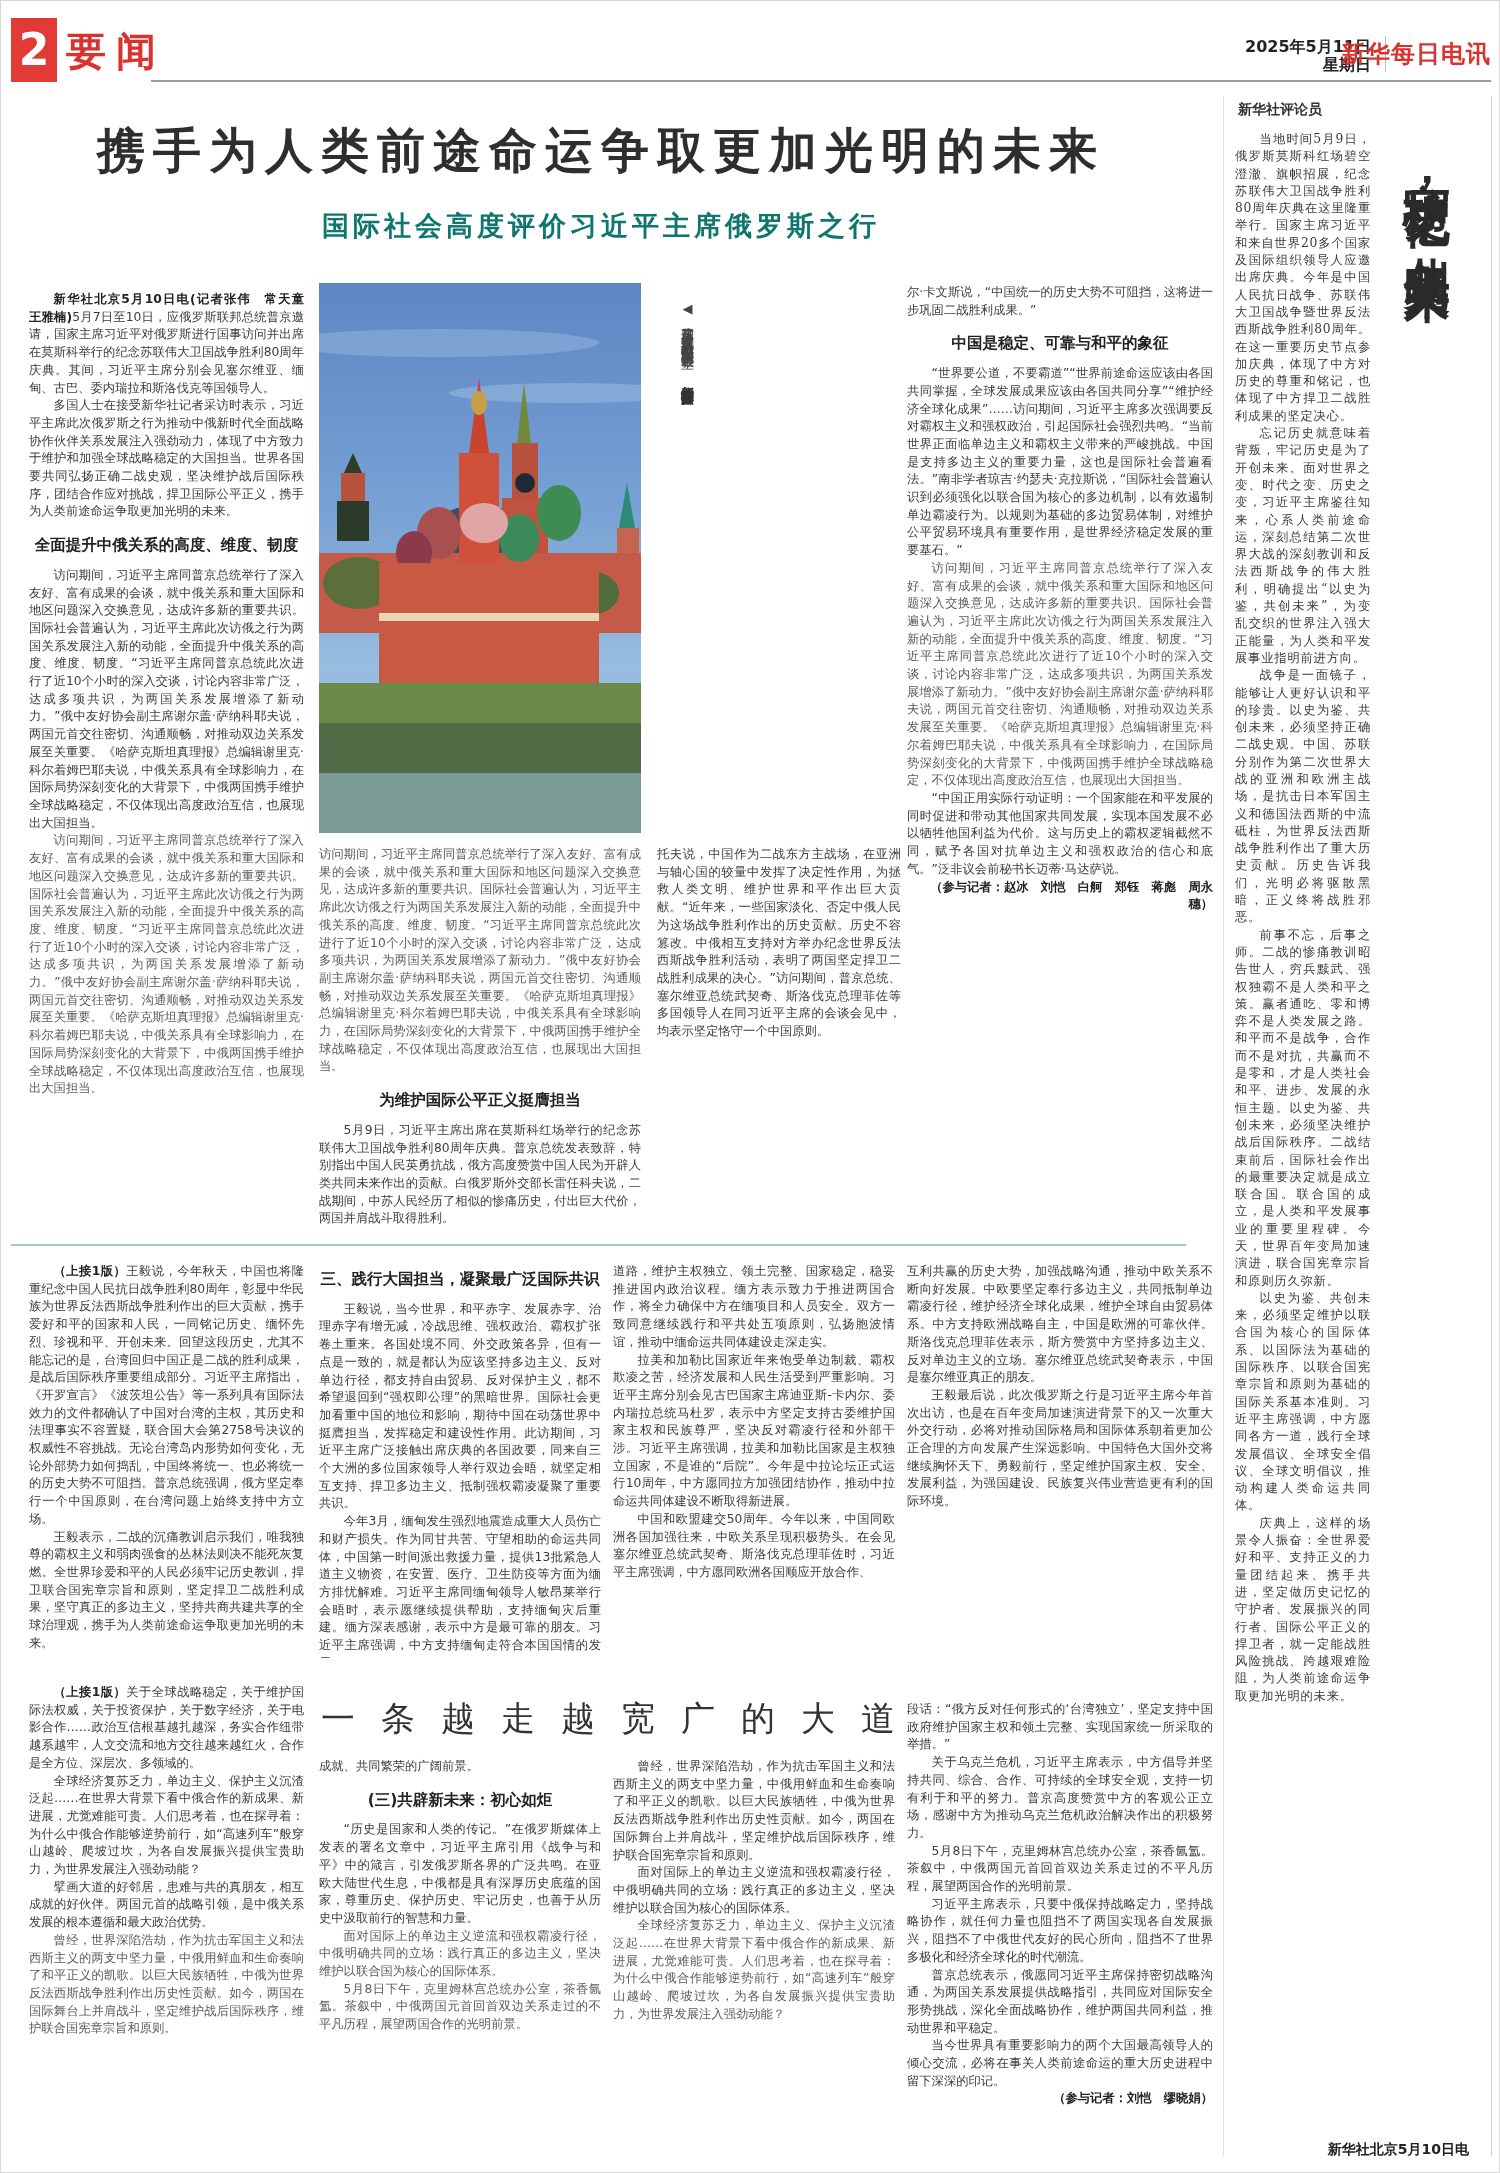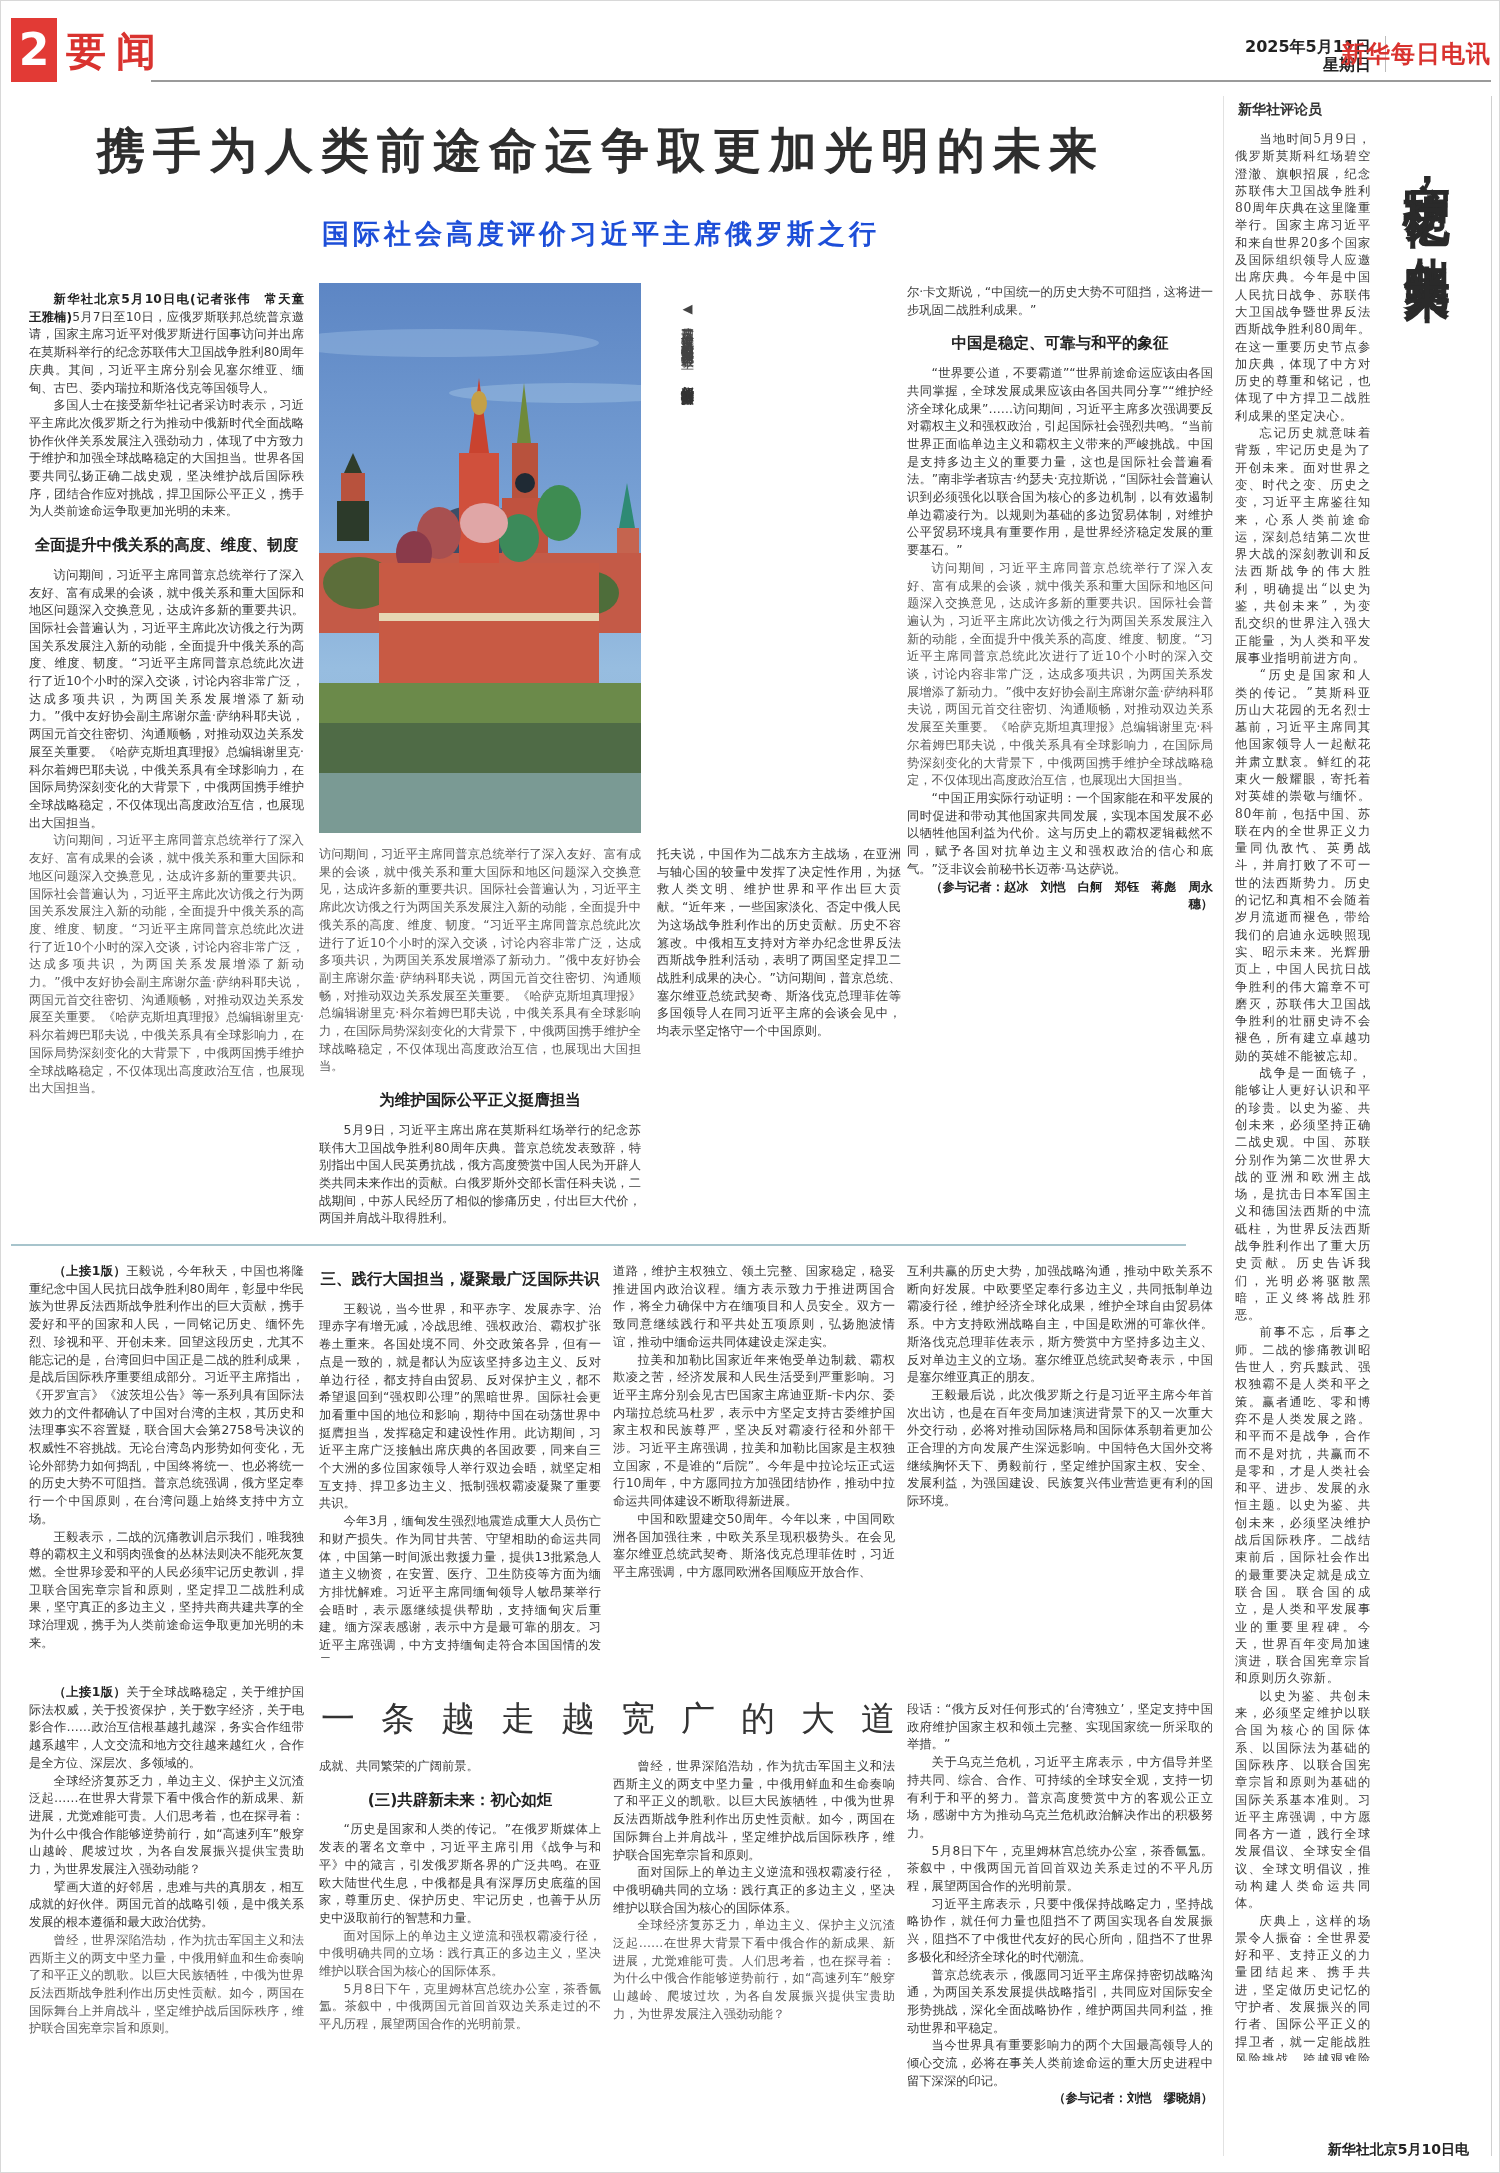--- a/index.html
+++ b/index.html
@@ -12,21 +12,21 @@
   .page-num { position: absolute; left: 0; top: 2px; width: 46px; height: 64px; background: #e23a35; color: #fff;
     font-family: "DejaVu Sans", sans-serif; font-weight: bold; font-size: 44px; line-height: 64px; text-align: center; }
   .section-name { position: absolute; left: 55px; top: 8px; color: #d9332f; font-size: 40px; font-weight: bold; letter-spacing: 10px; font-family: "DejaVu Serif", serif; }
   .mast-rule { position: absolute; left: 140px; right: 0; top: 64px; height: 2px; background: #9a9a9a; }
   .mast-date { position: absolute; right: 120px; top: 22px; text-align: right; font-family: "DejaVu Sans", sans-serif; font-size: 16px; line-height: 18px; color: #222; font-weight: bold; }
   .mast-sep { position: absolute; right: 105px; top: 20px; width: 1px; height: 36px; background: #bbb; }
   .mast-brand { position: absolute; right: 0; top: 22px; color: #d9332f; font-size: 24px; font-weight: bold; font-family: "DejaVu Serif", serif; letter-spacing: 1px; }
 
   
   .headline { position: absolute; left: 40px; top: 118px; width: 1120px; text-align: center; font-size: 48px; font-weight: bold; letter-spacing: 8px; color: #2e2e2e; font-family: Liberation Sans, sans-serif; }
-  .subheadline { position: absolute; left: 40px; top: 207px; width: 1120px; text-align: center; font-size: 27px; font-weight: bold; letter-spacing: 4px; color: #1d4ed8; font-family: "DejaVu Sans", sans-serif; margin-top: 8px; }
+  .subheadline { position: absolute; left: 40px; top: 207px; width: 1120px; text-align: center; font-size: 27px; font-weight: bold; letter-spacing: 4px; color: #0f766e; font-family: "DejaVu Sans", sans-serif; }
 
   .col { position: absolute; font-size: 12.3px; line-height: 17.7px; text-align: justify; color: #3a3a3a; overflow: hidden; font-family: "DejaVu Sans", sans-serif; }
   .col p { text-indent: 2em; }
   .col p.noindent { text-indent: 0; }
   .lead { font-weight: bold; color: #222; }
   .subhead { font-family: "DejaVu Sans", sans-serif; font-weight: bold; font-size: 15.5px; text-align: center; text-indent: 0 !important; margin: 16px 0 12px 0; color: #222; }
   .byline { text-align: right; font-weight: bold; color: #222; text-indent: 0 !important; }
   .filler { color: #5a5a5a; }
 
   
@@ -140,21 +140,20 @@
     <p>“世界要公道，不要霸道”“世界前途命运应该由各国共同掌握，全球发展成果应该由各国共同分享”“维护经济全球化成果”……访问期间，习近平主席多次强调要反对霸权主义和强权政治，引起国际社会强烈共鸣。“当前世界正面临单边主义和霸权主义带来的严峻挑战。中国是支持多边主义的重要力量，这也是国际社会普遍看法。”南非学者琼吉·约瑟夫·克拉斯说，“国际社会普遍认识到必须强化以联合国为核心的多边机制，以有效遏制单边霸凌行为。以规则为基础的多边贸易体制，对维护公平贸易环境具有重要作用，是世界经济稳定发展的重要基石。”</p>
     <p class="filler">访问期间，习近平主席同普京总统举行了深入友好、富有成果的会谈，就中俄关系和重大国际和地区问题深入交换意见，达成许多新的重要共识。国际社会普遍认为，习近平主席此次访俄之行为两国关系发展注入新的动能，全面提升中俄关系的高度、维度、韧度。“习近平主席同普京总统此次进行了近10个小时的深入交谈，讨论内容非常广泛，达成多项共识，为两国关系发展增添了新动力。”俄中友好协会副主席谢尔盖·萨纳科耶夫说，两国元首交往密切、沟通顺畅，对推动双边关系发展至关重要。《哈萨克斯坦真理报》总编辑谢里克·科尔着姆巴耶夫说，中俄关系具有全球影响力，在国际局势深刻变化的大背景下，中俄两国携手维护全球战略稳定，不仅体现出高度政治互信，也展现出大国担当。</p>
     <p>“中国正用实际行动证明：一个国家能在和平发展的同时促进和带动其他国家共同发展，实现本国发展不必以牺牲他国利益为代价。这与历史上的霸权逻辑截然不同，赋予各国对抗单边主义和强权政治的信心和底气。”泛非议会前秘书长迈蒂·马达萨说。</p>
     <p class="byline">（参与记者：赵冰　刘恺　白舸　郑钰　蒋彪　周永穗）</p>
   </div>
 
   <div class="comm-label">新华社评论员</div>
   <div class="comm-col">
     <p>当地时间5月9日，俄罗斯莫斯科红场碧空澄澈、旗帜招展，纪念苏联伟大卫国战争胜利80周年庆典在这里隆重举行。国家主席习近平和来自世界20多个国家及国际组织领导人应邀出席庆典。今年是中国人民抗日战争、苏联伟大卫国战争暨世界反法西斯战争胜利80周年。在这一重要历史节点参加庆典，体现了中方对历史的尊重和铭记，也体现了中方捍卫二战胜利成果的坚定决心。</p>
     <p>忘记历史就意味着背叛，牢记历史是为了开创未来。面对世界之变、时代之变、历史之变，习近平主席鉴往知来，心系人类前途命运，深刻总结第二次世界大战的深刻教训和反法西斯战争的伟大胜利，明确提出“以史为鉴，共创未来”，为变乱交织的世界注入强大正能量，为人类和平发展事业指明前进方向。</p>
-    <p>“历史是国家和人类的传记。”莫斯科亚历山大花园的无名烈士墓前，习近平主席同其他国家领导人一起献花并肃立默哀。鲜红的花束火一般耀眼，寄托着对英雄的崇敬与缅怀。80年前，包括中国、苏联在内的全世界正义力量同仇敌忾、英勇战斗，并肩打败了不可一世的法西斯势力。历史的记忆和真相不会随着岁月流逝而褪色，带给我们的启迪永远映照现实、昭示未来。光辉册页上，中国人民抗日战争胜利的伟大篇章不可磨灭，苏联伟大卫国战争胜利的壮丽史诗不会褪色，所有建立卓越功勋的英雄不能被忘却。</p>
     <p>战争是一面镜子，能够让人更好认识和平的珍贵。以史为鉴、共创未来，必须坚持正确二战史观。中国、苏联分别作为第二次世界大战的亚洲和欧洲主战场，是抗击日本军国主义和德国法西斯的中流砥柱，为世界反法西斯战争胜利作出了重大历史贡献。历史告诉我们，光明必将驱散黑暗，正义终将战胜邪恶。</p>
     <p>前事不忘，后事之师。二战的惨痛教训昭告世人，穷兵黩武、强权独霸不是人类和平之策。赢者通吃、零和博弈不是人类发展之路。和平而不是战争，合作而不是对抗，共赢而不是零和，才是人类社会和平、进步、发展的永恒主题。以史为鉴、共创未来，必须坚决维护战后国际秩序。二战结束前后，国际社会作出的最重要决定就是成立联合国。联合国的成立，是人类和平发展事业的重要里程碑。今天，世界百年变局加速演进，联合国宪章宗旨和原则历久弥新。</p>
     <p>以史为鉴、共创未来，必须坚定维护以联合国为核心的国际体系、以国际法为基础的国际秩序、以联合国宪章宗旨和原则为基础的国际关系基本准则。习近平主席强调，中方愿同各方一道，践行全球发展倡议、全球安全倡议、全球文明倡议，推动构建人类命运共同体。</p>
     <p>庆典上，这样的场景令人振奋：全世界爱好和平、支持正义的力量团结起来、携手共进，坚定做历史记忆的守护者、发展振兴的同行者、国际公平正义的捍卫者，就一定能战胜风险挑战、跨越艰难险阻，为人类前途命运争取更加光明的未来。</p>
   </div>
   <div class="comm-title">守护历史记忆，共创光明未来</div>
   <div class="comm-sign">新华社北京5月10日电</div>
   <div class="vrule" style="left:1222px; height:2060px;"></div>
   <div class="vrule" style="left:1490px; height:2060px; background:#d0d0d0;"></div>
 

